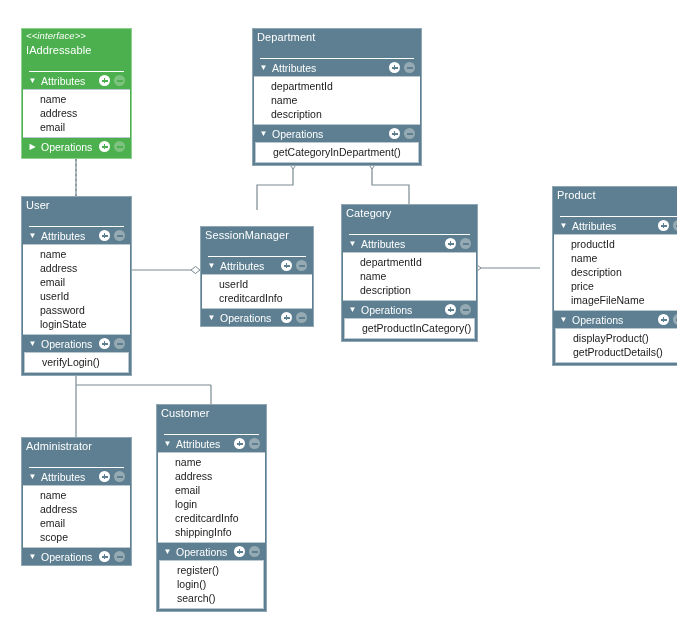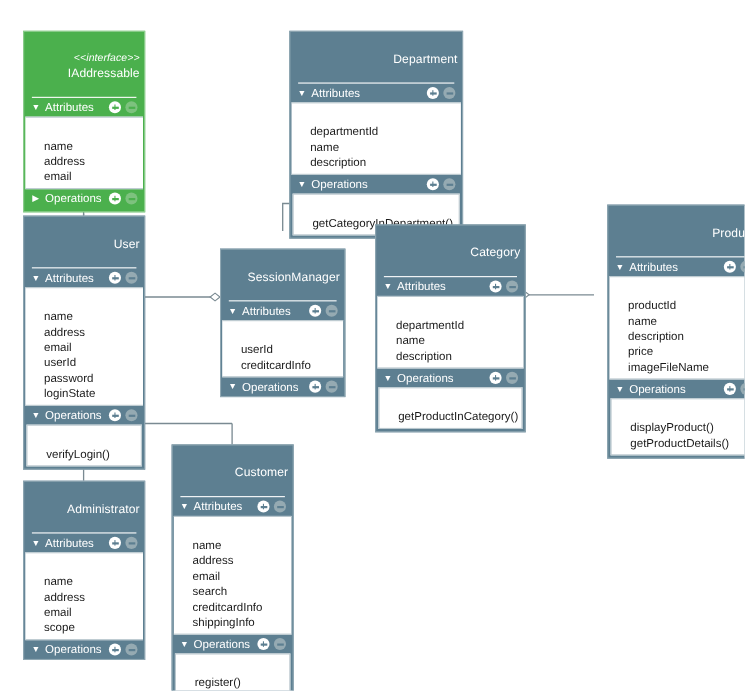--- a/index.html
+++ b/index.html
@@ -16,24 +16,24 @@
     position:absolute;
     box-sizing:border-box;
     border:1px solid #8fa7b2;
     background:#5d7f91;
     color:#ffffff;
     z-index:5;
   }
   .cls.green{background:#4bb04d;border-color:#8fcf90;}
 
   .cls-title{
-    text-align:right;
+    text-align:left;
     font-size:11px;
     color:#ffffff;
-    padding:18px 4px 14px 4px;
+    padding:1px 4px 14px 4px;
     line-height:14px;
     letter-spacing:.1px;
   }
   .cls-title .stereo{
     display:block;
     font-style:italic;
     font-size:9.5px;
     line-height:12px;
     margin-bottom:1px;
   }
@@ -82,21 +82,21 @@
     background:#5d7f91;
   }
   .green .cbtn.minus::before{background:#4bb04d;}
 
   .members{
     background:#ffffff;
     color:#000000;
     margin:0 1px;
     border:1px solid #b9c7ce;
     border-left:none;border-right:none;
-    padding:19px 0 3px 0;
+    padding:2px 0 3px 0;
   }
   .members.boxed{
     border:1px solid #b9c7ce;
     margin:0 2px 2px 2px;
   }
   .members .row{
     font-size:10.5px;
     line-height:14px;
     padding:0 4px 0 17px;
     white-space:nowrap;
@@ -159,21 +159,21 @@
       <span class="caret">▶</span>
       <span class="lbl">Operations</span>
       <span class="btns">
         <span class="cbtn plus"></span>
         <span class="cbtn minus"></span>
       </span>
     </div>
     <div class="pad-bottom"></div>
   </div>
 
-  <div class="cls" style="left:263px;top:28px;width:158px;">
+  <div class="cls" style="left:252px;top:28px;width:170px;">
     <div class="cls-title">
       <span class="nm">Department</span>
     </div>
     <div class="sep"></div>
     <div class="section-hdr">
       <span class="caret">▼</span>
       <span class="lbl">Attributes</span>
       <span class="btns">
         <span class="cbtn plus"></span>
         <span class="cbtn minus"></span>
@@ -362,21 +362,21 @@
       <span class="lbl">Attributes</span>
       <span class="btns">
         <span class="cbtn plus"></span>
         <span class="cbtn minus"></span>
       </span>
     </div>
     <div class="members">
       <div class="row">name</div>
       <div class="row">address</div>
       <div class="row">email</div>
-      <div class="row">search</div>
+      <div class="row">login</div>
       <div class="row">creditcardInfo</div>
       <div class="row">shippingInfo</div>
     </div>
     <div class="section-hdr">
       <span class="caret">▼</span>
       <span class="lbl">Operations</span>
       <span class="btns">
         <span class="cbtn plus"></span>
         <span class="cbtn minus"></span>
       </span>

